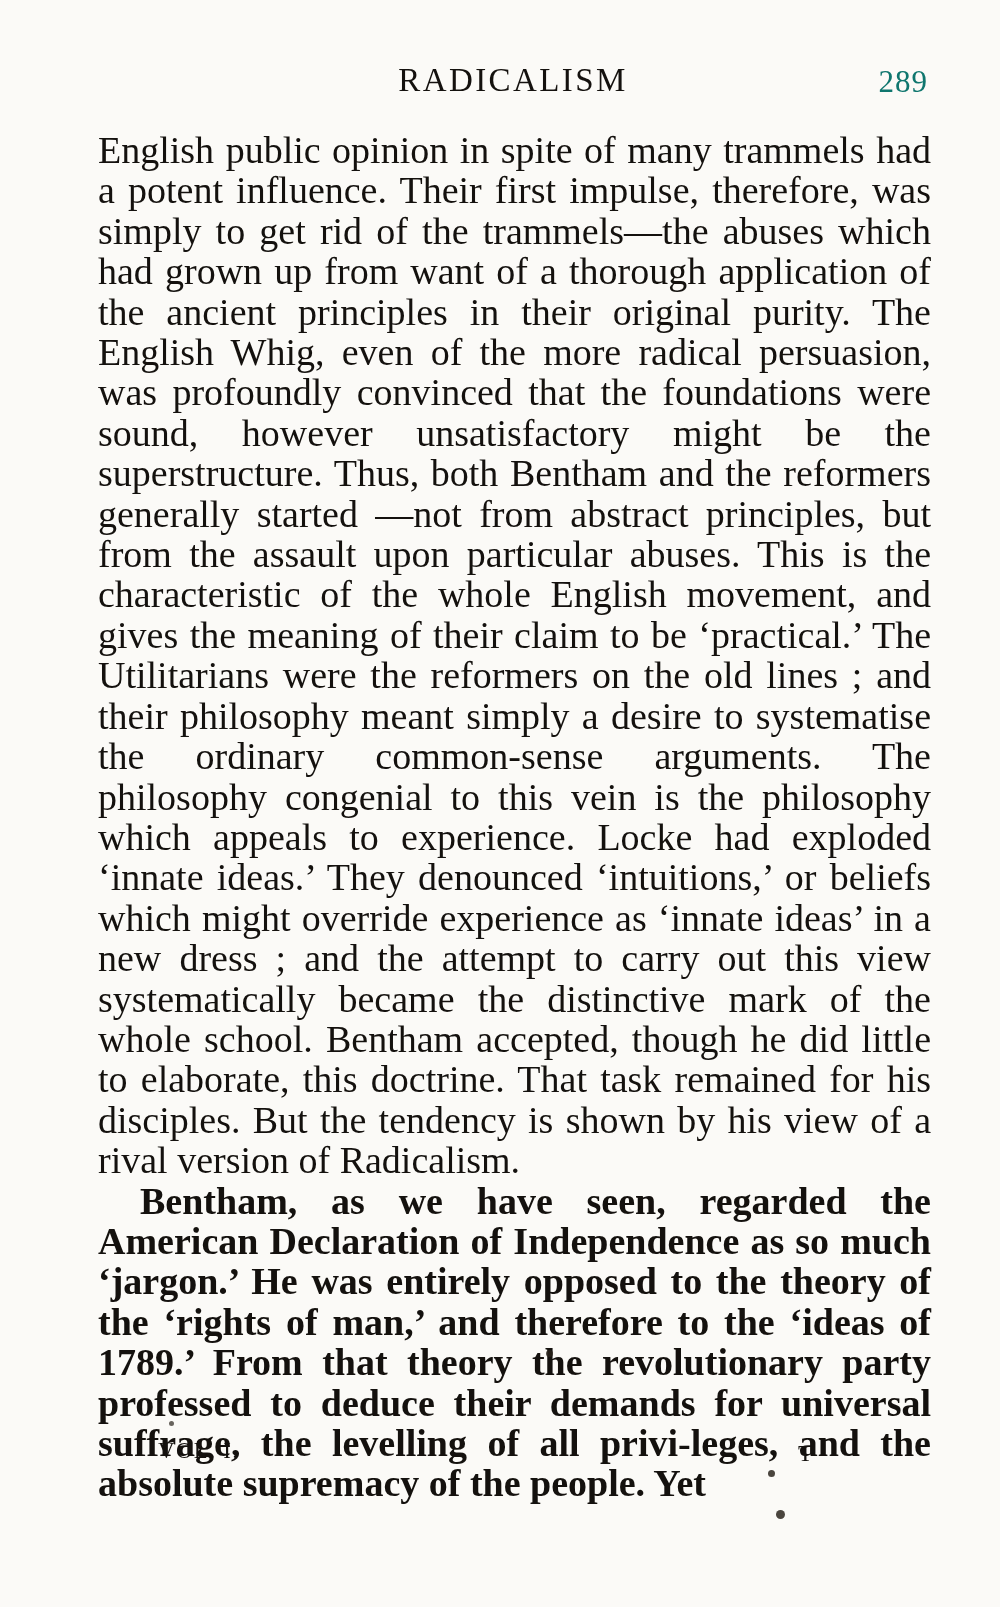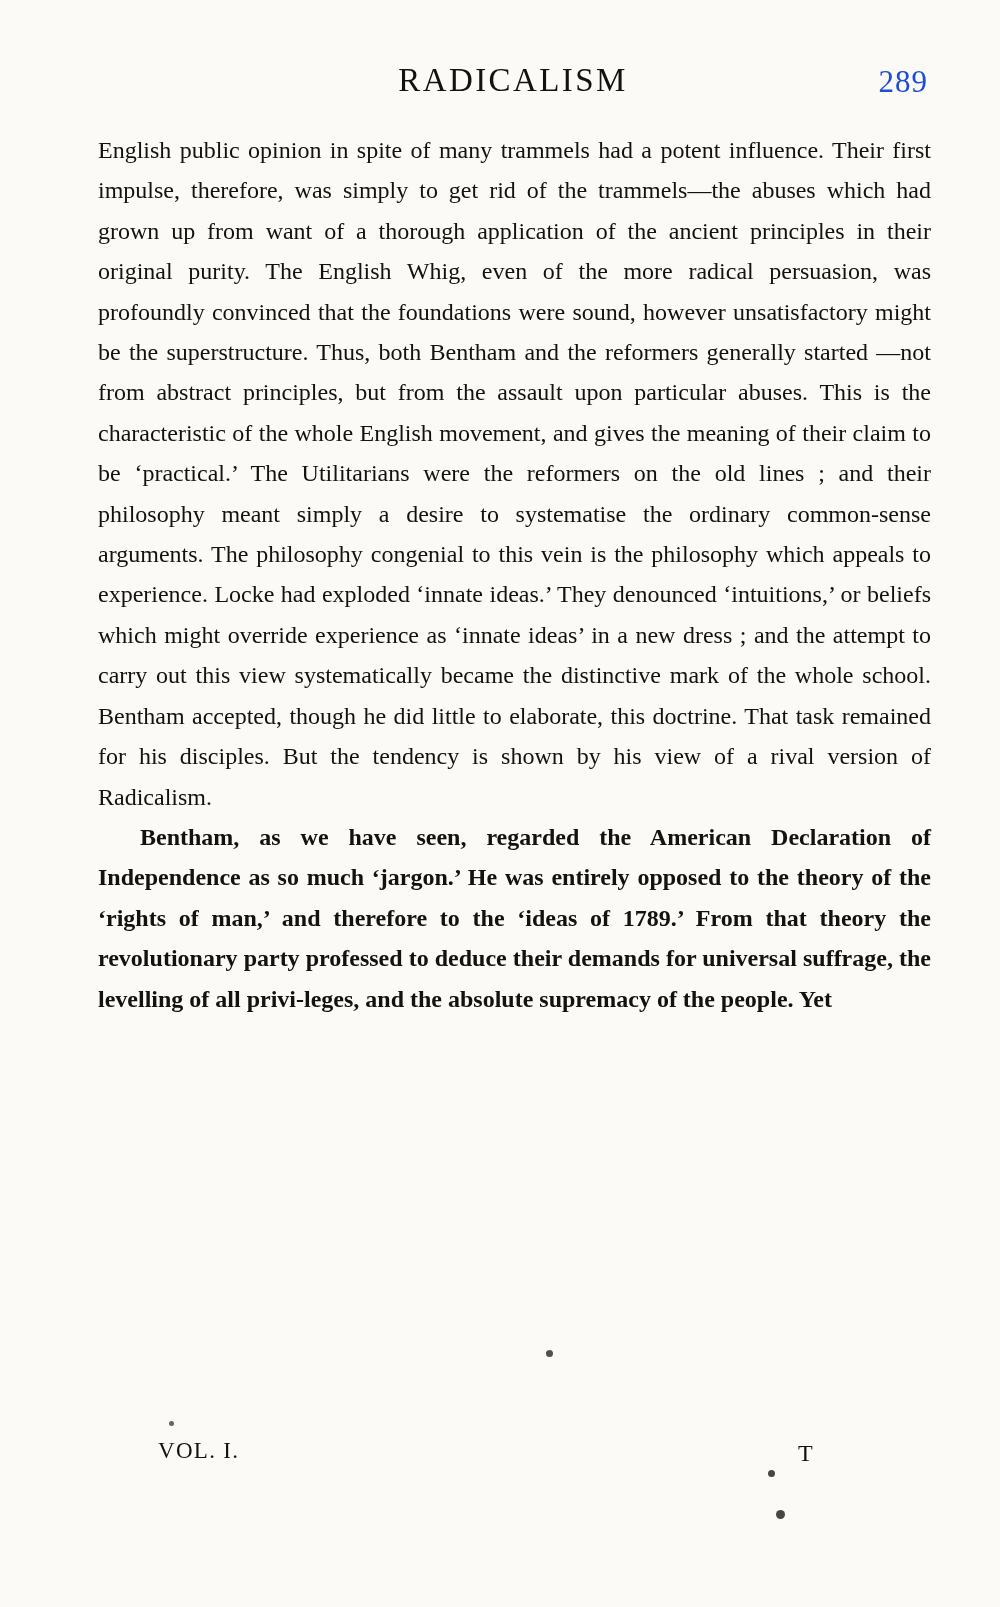--- a/index.html
+++ b/index.html
@@ -39,31 +39,31 @@
     font-variant: normal;
     color: #14110e;
     white-space: nowrap;
   }
   .folio {
     position: absolute;
     right: 0;
     top: 2px;
     font-size: 31px;
     letter-spacing: 1px;
-    color: #1d4ed8;
+    color: #0f766e;
   }
   .body-text {
     position: absolute;
     left: 70px;
     top: 130px;
     width: 833px;
   }
   .body-text p {
     margin: 0;
-    font-size: 24px;
+    font-size: 38px;
     line-height: 40.4px;
     text-align: justify;
     text-justify: inter-word;
     -webkit-hyphens: manual;
     hyphens: manual;
     color: #14110e;
   }
   .body-text p.indent {
     text-indent: 42px;
     font-weight: bold;

